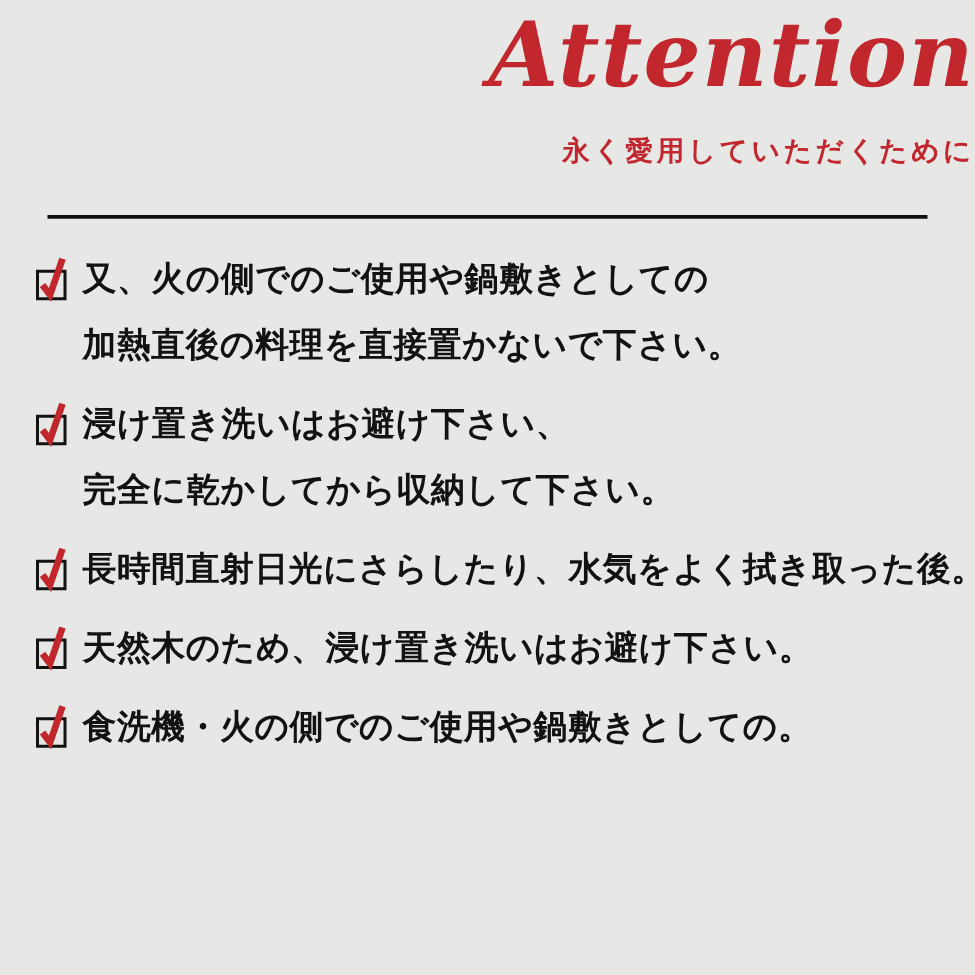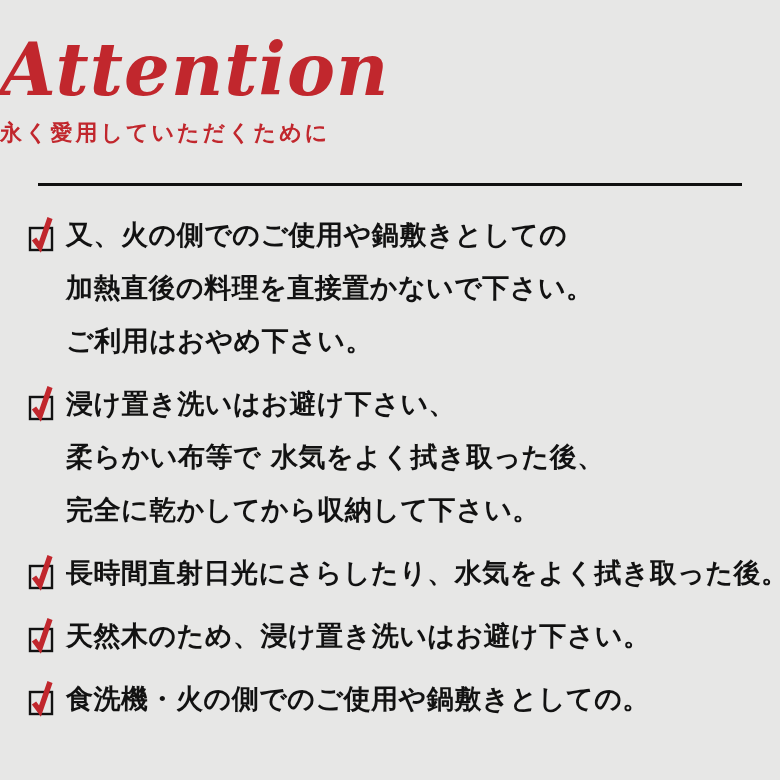--- a/index.html
+++ b/index.html
@@ -17,35 +17,34 @@
   .page {
     position: relative;
     width: 780px;
     height: 780px;
     margin: 0 auto;
     background: var(--bg);
     overflow: hidden;
   }
   
   .header {
-    padding-top: 26px;
-    text-align: left;
+    text-align: right;
   }
   .title {
     margin: 0;
     font-family: "DejaVu Serif", "Liberation Serif", serif;
     font-style: italic;
     font-weight: bold;
     font-size: 72px;
     line-height: 1.22;
     letter-spacing: 1px;
     color: var(--accent);
   }
   .subtitle {
-    margin: 5px 0 0 0;
+    margin: 20px 0 0 0;
     font-size: 22px;
     font-weight: 600;
     letter-spacing: 3px;
     line-height: 1.3;
     color: var(--accent);
   }
   .divider {
     border: none;
     border-top: 3px solid #101010;
     margin: 36px 38px 0 38px;
@@ -106,34 +105,32 @@
     <li class="item">
       <span class="checkbox">
         <svg viewBox="0 0 30 38" width="30" height="38" aria-hidden="true">
           <rect class="cb-box" x="2" y="13" width="22" height="22"></rect>
           <path class="cb-check" d="M6 24 L12 32 L22 3"></path>
         </svg>
       </span>
       <div class="lines">
         <p class="line">又、火の側でのご使用や鍋敷きとしての</p>
         <p class="line">加熱直後の料理を直接置かないで下さい。</p>
-        <p class="line">ご利用はおやめ下さい。</p>
       </div>
     </li>
 
     <li class="item">
       <span class="checkbox">
         <svg viewBox="0 0 30 38" width="30" height="38" aria-hidden="true">
           <rect class="cb-box" x="2" y="13" width="22" height="22"></rect>
           <path class="cb-check" d="M6 24 L12 32 L22 3"></path>
         </svg>
       </span>
       <div class="lines">
         <p class="line">浸け置き洗いはお避け下さい、</p>
-        <p class="line">柔らかい布等で 水気をよく拭き取った後、</p>
         <p class="line">完全に乾かしてから収納して下さい。</p>
       </div>
     </li>
 
     <li class="item">
       <span class="checkbox">
         <svg viewBox="0 0 30 38" width="30" height="38" aria-hidden="true">
           <rect class="cb-box" x="2" y="13" width="22" height="22"></rect>
           <path class="cb-check" d="M6 24 L12 32 L22 3"></path>
         </svg>

